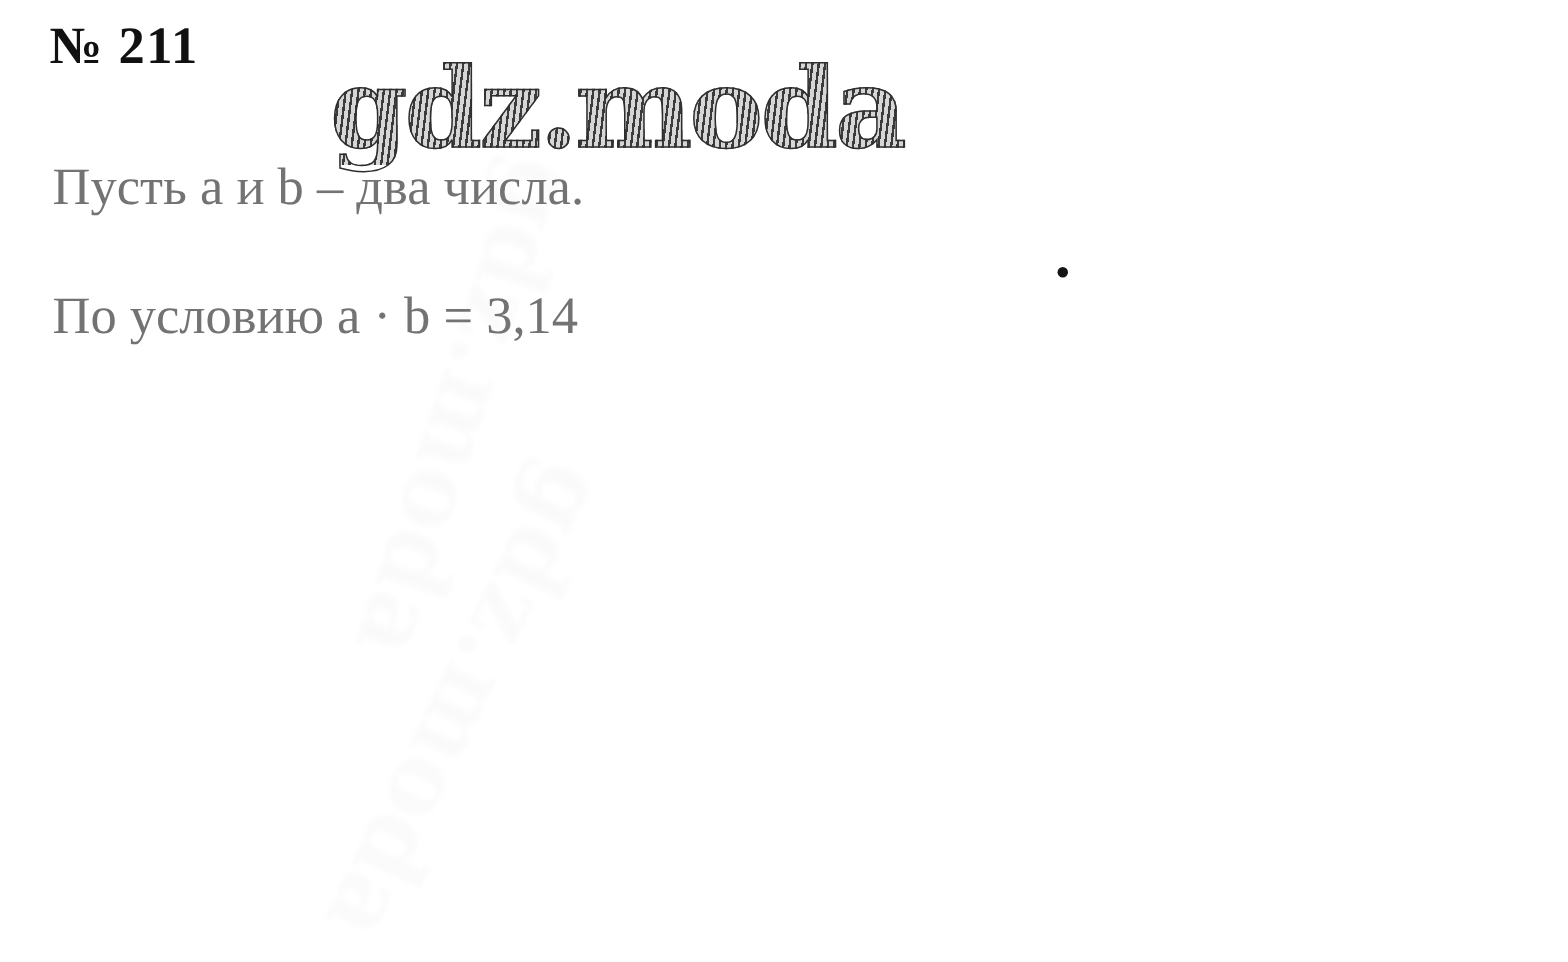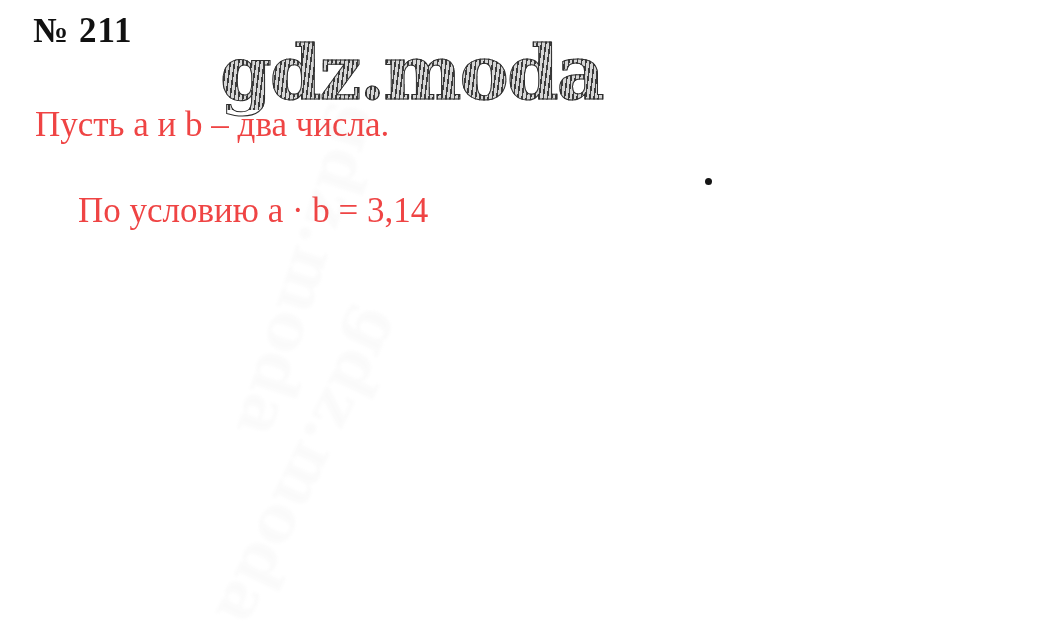--- a/index.html
+++ b/index.html
@@ -50,24 +50,24 @@
       background-clip: text;
       color: transparent;
     }
   }
   .text-line {
     position: absolute;
     left: 35px;
     font-size: 35px;
     line-height: 1;
     white-space: nowrap;
-    color: #ef4444;
+    color: #737373;
   }
   .line-1 { top: 107px; }
-  .line-2 { top: 193px; margin-left: 43px; }
+  .line-2 { top: 193px; }
   .line-3 { top: 278px; letter-spacing: 0.2px; word-spacing: 1.5px; }
   .stray-dot {
     position: absolute;
     left: 705px;
     top: 178px;
     width: 7px;
     height: 7px;
     border-radius: 50%;
     background: #151515;
   }

